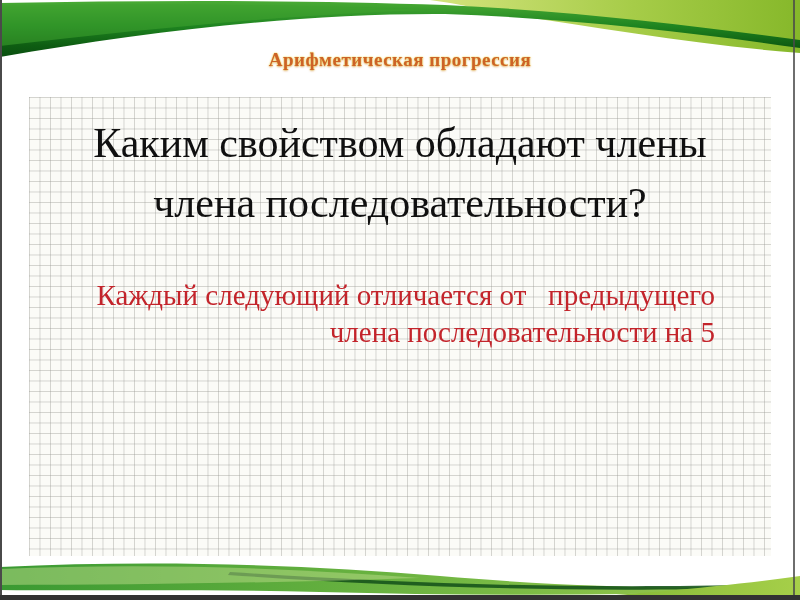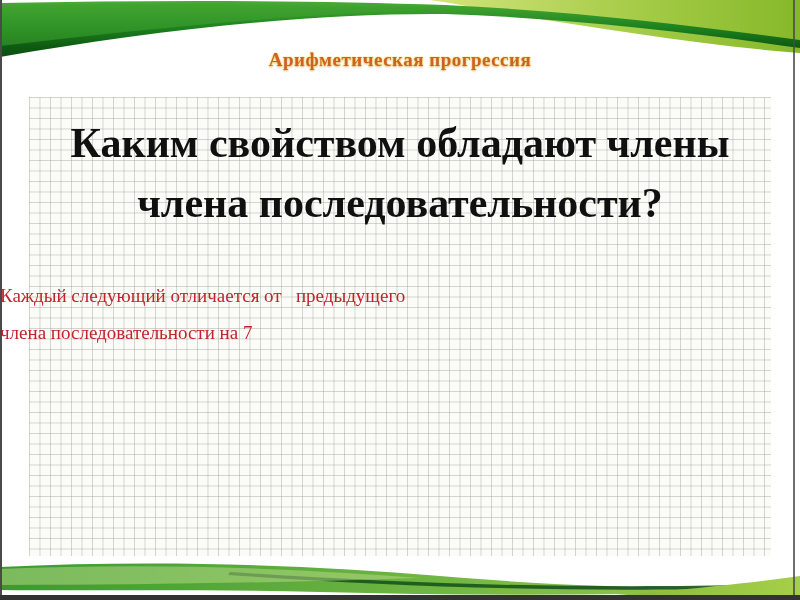--- a/index.html
+++ b/index.html
@@ -35,28 +35,28 @@
     background-color:#fbfbf7;
     background-image:
       linear-gradient(to right, rgba(150,150,145,.40) 1px, transparent 1px),
       linear-gradient(to bottom, rgba(150,150,145,.40) 1px, transparent 1px);
     background-size:10.5px 10.5px;
   }
 
   
   .question{
     position:absolute;top:113px;left:0;width:800px;
-    text-align:center;font-weight:bold;font-size:42px;line-height:60px;
+    text-align:center;font-weight:normal;font-size:42px;line-height:60px;
     color:var(--heading_black,#101010);
   }
 
   
   .answer{
     position:absolute;top:277px;left:0;width:715px;
-    text-align:left;font-size:19px;line-height:37px;
+    text-align:right;font-size:29px;line-height:37px;
     color:var(--answer_red,#c3242b);
   }
   .answer .line{white-space:pre-wrap;}
 </style>
 </head>
 <body>
 
 <div class="slide">
 
   <svg class="wave-top" viewBox="0 0 800 60" preserveAspectRatio="none">
@@ -91,21 +91,21 @@
 
   <div class="grid-paper"></div>
 
   <div class="question">
     <div class="line">Каким свойством обладают члены</div>
     <div class="line">члена последовательности?</div>
   </div>
 
   <div class="answer">
     <div class="line">Каждый следующий отличается от   предыдущего</div>
-    <div class="line">члена последовательности на 7</div>
+    <div class="line">члена последовательности на 5</div>
   </div>
 
   <svg class="wave-bottom" viewBox="0 0 800 45" preserveAspectRatio="none">
     <path d="M0,12 C150,5 300,9 440,21 C580,33 700,35 800,29 L800,34 C640,41 480,41 320,37 C200,34 90,36 0,35 Z" fill="url(#gLeftBand)" opacity="0.95"></path>
     <path d="M230,17 C400,28 560,35 800,29 L800,32 C560,39 390,31 228,20 Z" fill="#17541c" opacity="0.9"></path>
     <path d="M540,45 C640,39 730,31 800,21 L800,45 Z" fill="url(#gRight)"></path>
     <path d="M0,14 C140,8 280,12 420,23 C300,27 150,30 0,30 Z" fill="#bcdc8a" opacity="0.5"></path>
   </svg>
 
   <div class="edge edge-left"></div>

